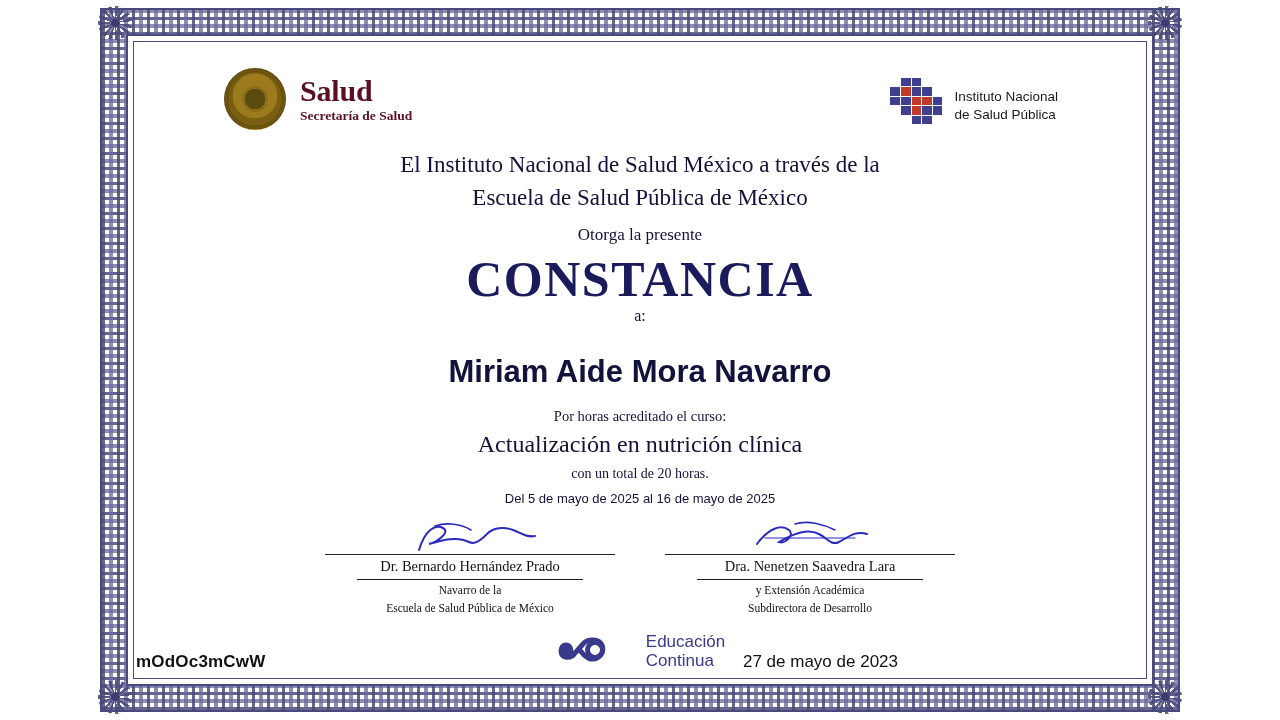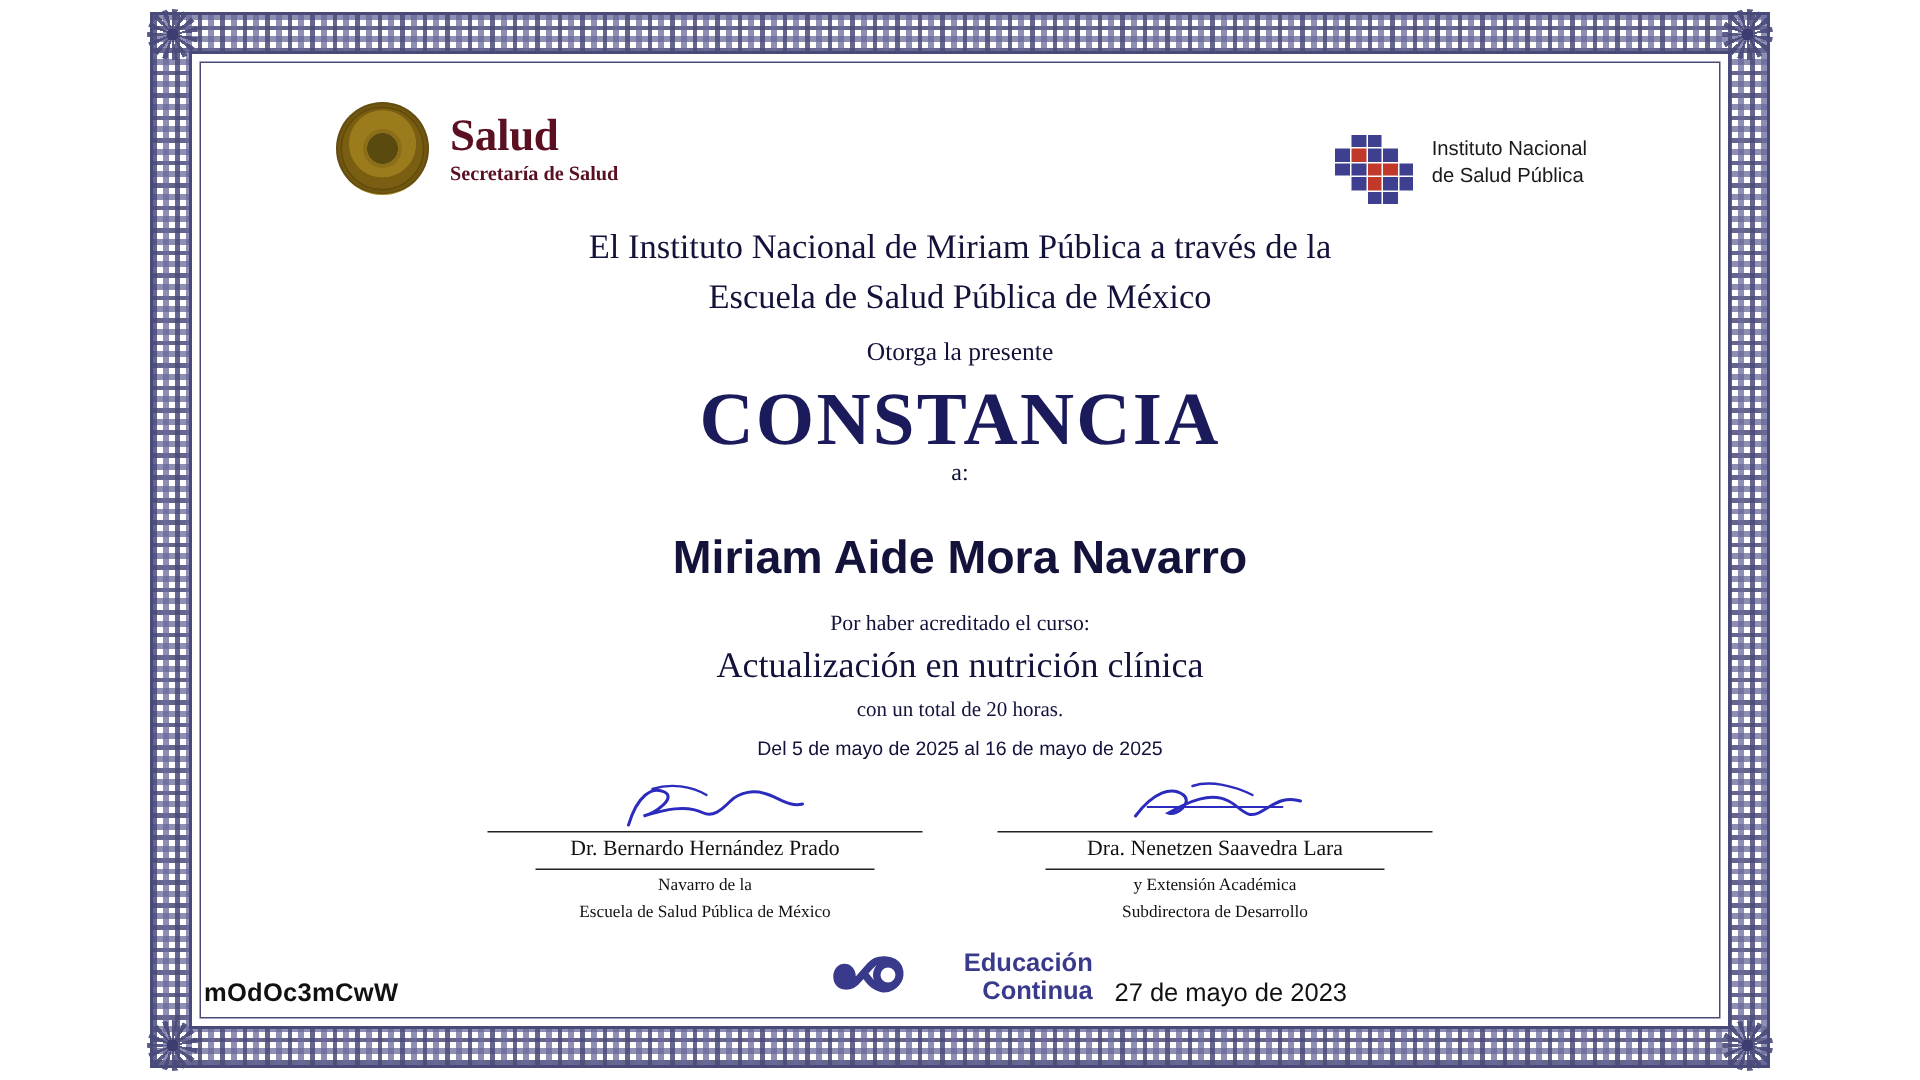--- a/index.html
+++ b/index.html
@@ -125,21 +125,21 @@
     letter-spacing: -0.2px;
   }
   .salud-wordmark .w2 {
     font-family: "Liberation Serif", serif;
     font-size: 13.5px;
     font-weight: bold;
     color: #5a1020;
     margin-top: 3px;
   }
 
-  .insp-logo { display: flex; align-items: flex-start; gap: 12px; margin-top: 22px;}
+  .insp-logo { display: flex; align-items: flex-end; gap: 12px; margin-top: 10px;}
   .insp-mark {
     width: 52px; height: 46px;
     display: grid;
     grid-template-columns: repeat(5, 1fr);
     grid-template-rows: repeat(5, 1fr);
     gap: 1px;
   }
   .insp-mark i { display: block; background: transparent; }
   .insp-mark i.b { background: #3f3f8f; }
   .insp-mark i.r { background: #c0392b; }
@@ -250,24 +250,24 @@
     display: flex;
     justify-content: center;
     align-items: center;
     gap: 11px;
     margin-top: 16px;
   }
   .infinity-mark { position: relative; width: 56px; height: 30px; }
   .edu-text {
     font-family: "Liberation Sans", sans-serif;
     font-size: 17px;
-    font-weight: bold;
+    font-weight: normal;
     color: #3a3a8c;
     line-height: 1.12;
-    text-align: right;
+    text-align: left;
     margin-left: 24px;
   }
 
   
   .footer-code {
     position: absolute;
     left: 136px;
     bottom: 48px;
     font-family: "Liberation Sans", sans-serif;
     font-size: 17px;
@@ -342,27 +342,27 @@
               <i></i>
           </div>
           <div class="insp-text">
             <div>Instituto Nacional</div>
             <div>de Salud Pública</div>
           </div>
         </div>
       </div>
 
       <div class="body-block">
-        <div class="line-1">El Instituto Nacional de Miriam Pública a través de la</div>
+        <div class="line-1">El Instituto Nacional de Salud México a través de la</div>
         <div class="line-2">Escuela de Salud Pública de México</div>
         <div class="otorga">Otorga la presente</div>
         <div class="constancia">CONSTANCIA</div>
         <div class="a-label">a:</div>
         <div class="recipient">Miriam Aide Mora Navarro</div>
-        <div class="por-haber">Por haber acreditado el curso:</div>
+        <div class="por-haber">Por horas acreditado el curso:</div>
         <div class="course">Actualización en nutrición clínica</div>
         <div class="hours">con un total de 20 horas.</div>
         <div class="dates">Del 5 de mayo de 2025 al 16 de mayo de 2025</div>
       </div>
 
       <div class="sig-row">
 
         <div class="sig-col">
           <div class="sig-scribble">
             <svg width="150" height="34" viewBox="0 0 150 34" fill="none" xmlns="http://www.w3.org/2000/svg">

